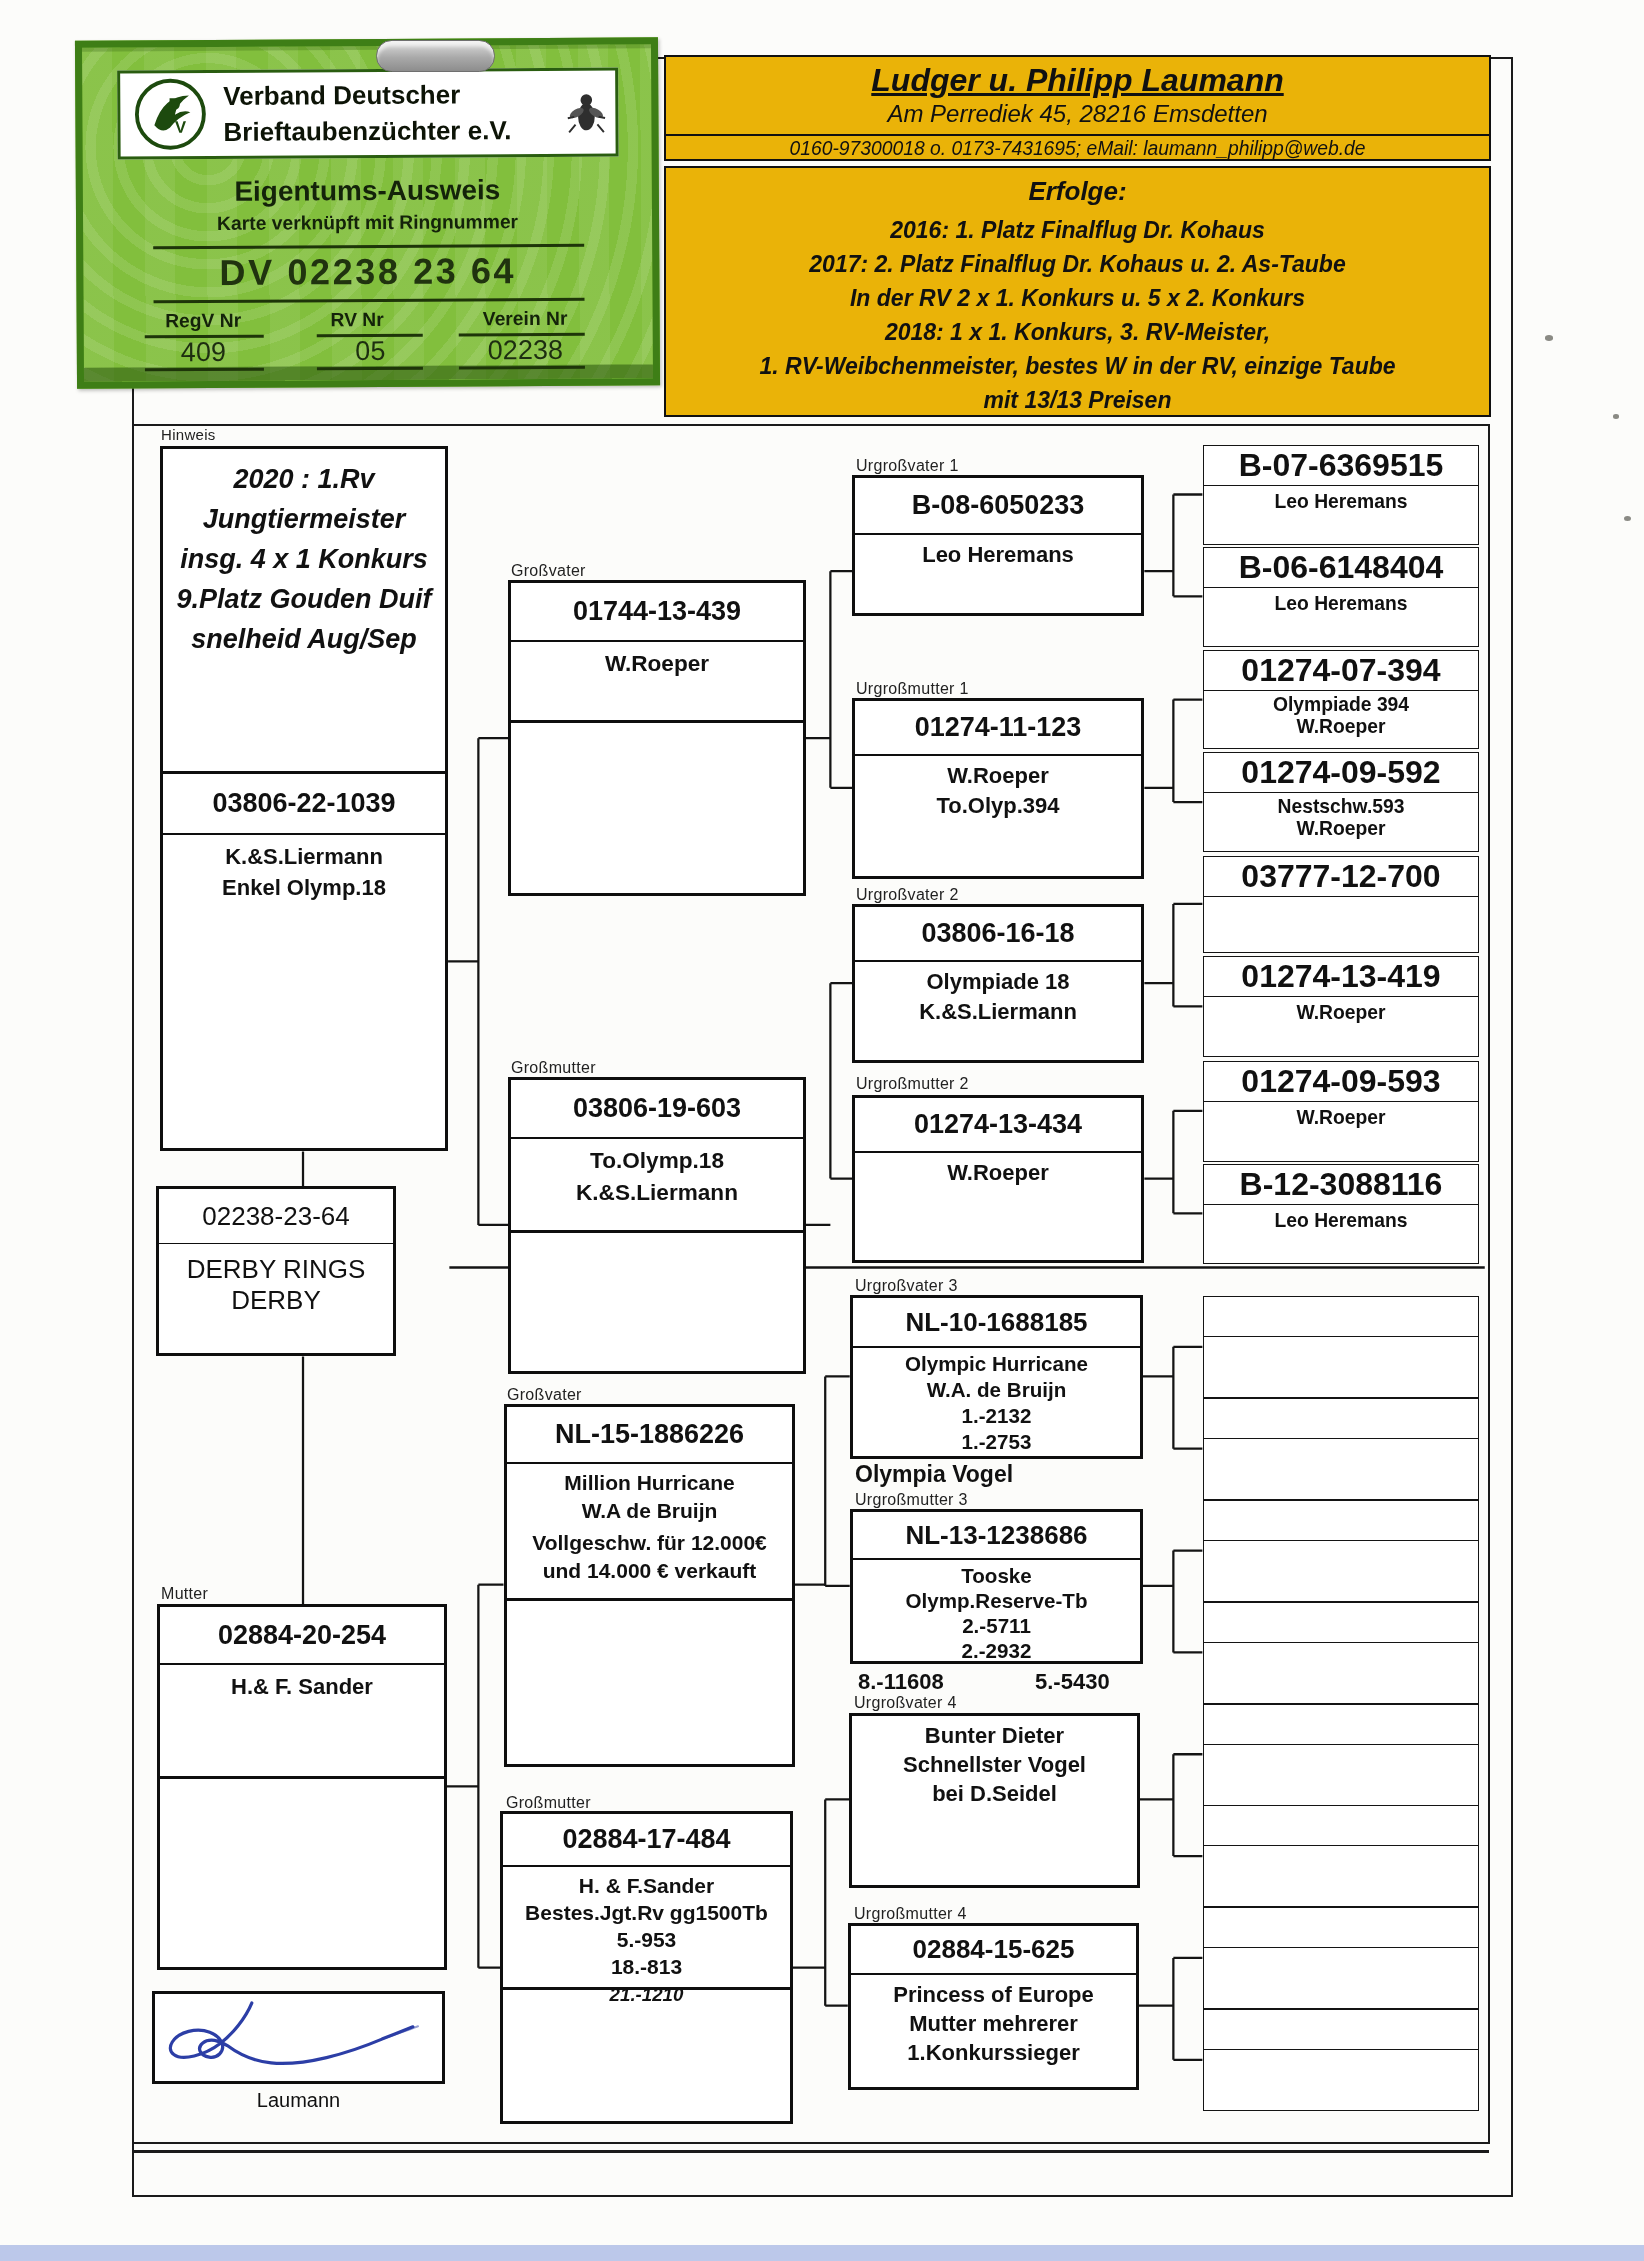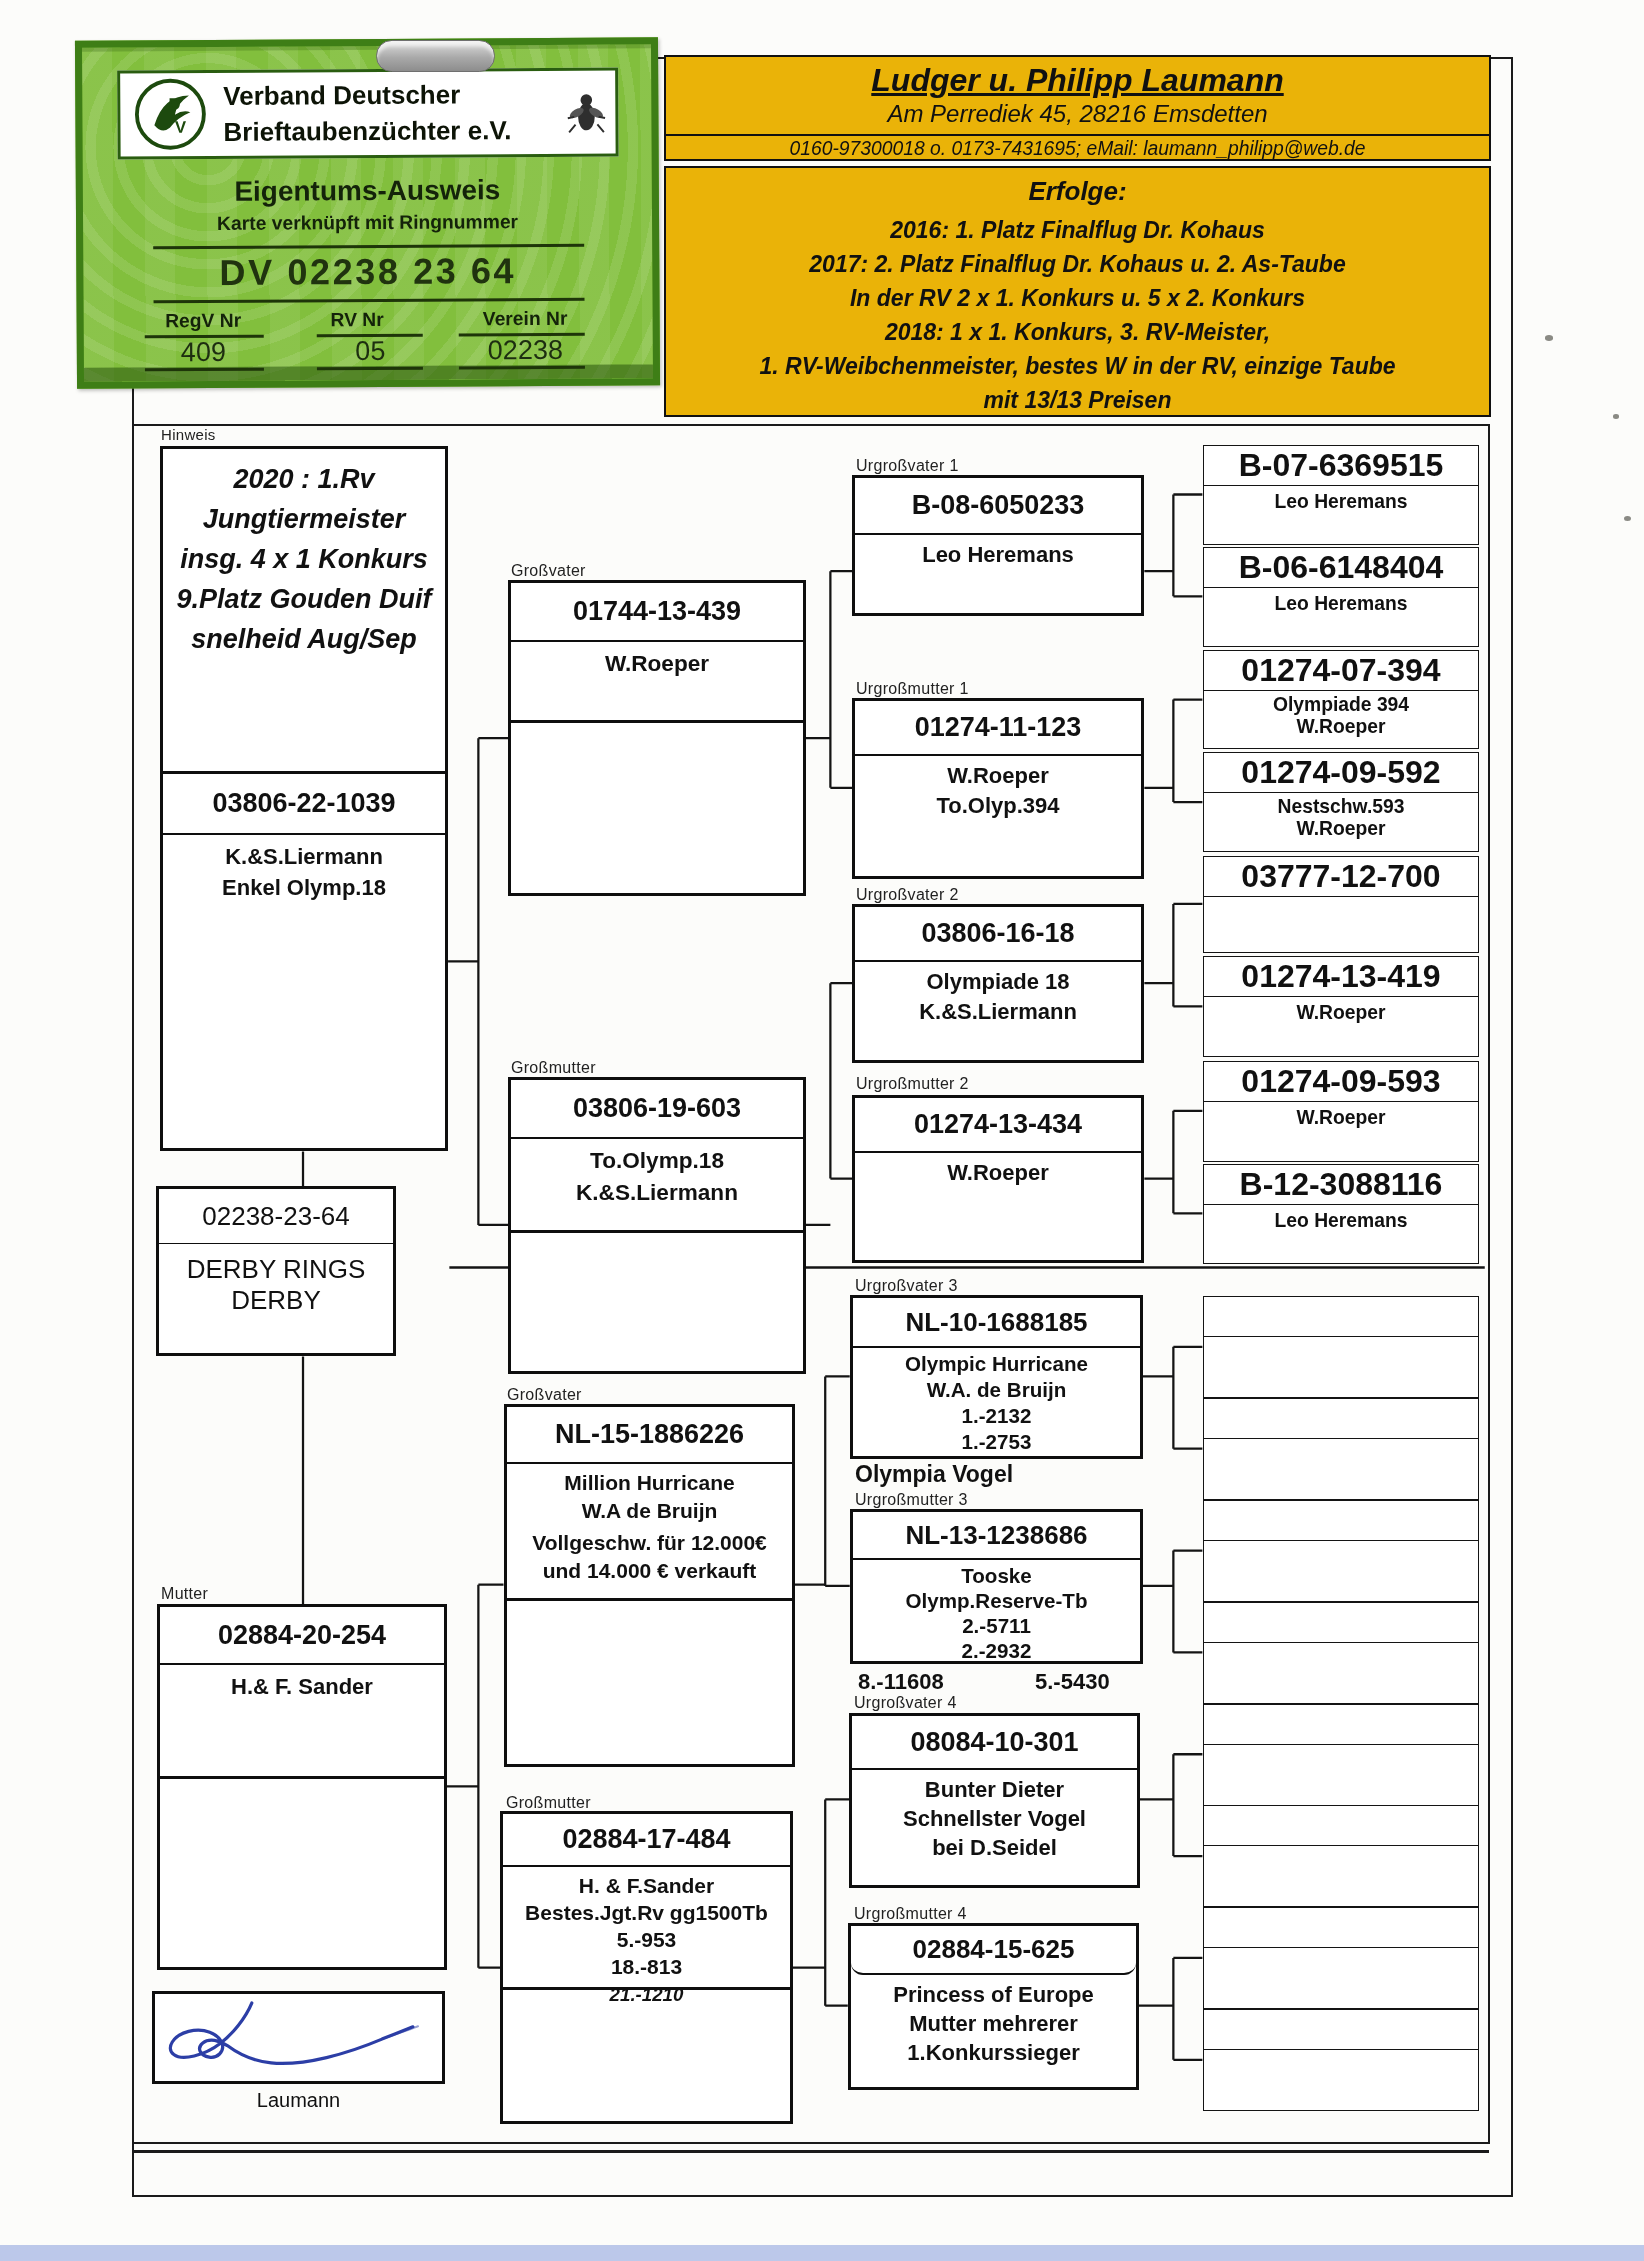--- a/index.html
+++ b/index.html
@@ -349,31 +349,30 @@
     <div class="dline">Olymp.Reserve-Tb</div>
     <div class="dline">2.-5711</div>
     <div class="dline">2.-2932</div>
   </div>
 </div>
 <div class="abs" style="left:858px;top:1669px;font-size:22px;font-weight:bold;z-index:2;">8.-11608</div>
 <div class="abs" style="left:1035px;top:1669px;font-size:22px;font-weight:bold;z-index:2;">5.-5430</div>
 
 <div class="lab" style="left:854px;top:1694px;">Urgroßvater 4</div>
 <div class="pbox" style="left:849px;top:1713px;width:291px;height:175px;">
-  <div class="num" style="height:54px;font-size:27px;">08084-10-301</div>
   <div class="desc" style="padding-top:5.2px;font-size:22px;line-height:29px;">
     <div class="dline">Bunter Dieter</div>
     <div class="dline">Schnellster Vogel</div>
     <div class="dline">bei D.Seidel</div>
   </div>
 </div>
 
 <div class="lab" style="left:854px;top:1905px;">Urgroßmutter 4</div>
 <div class="pbox" style="left:848px;top:1923px;width:291px;height:167px;">
-  <div class="num" style="height:49px;font-size:26px;border-radius:12px;">02884-15-625</div>
+  <div class="num" style="height:49px;font-size:26px;">02884-15-625</div>
   <div class="desc" style="padding-top:5.2px;font-size:22px;line-height:29px;">
     <div class="dline">Princess of Europe</div>
     <div class="dline">Mutter mehrerer</div>
     <div class="dline">1.Konkurssieger</div>
   </div>
 </div>
 
 <div class="ebox" style="left:1203px;top:1296px;width:276px;height:102px;">
     <div class="mid"></div>
   </div>

